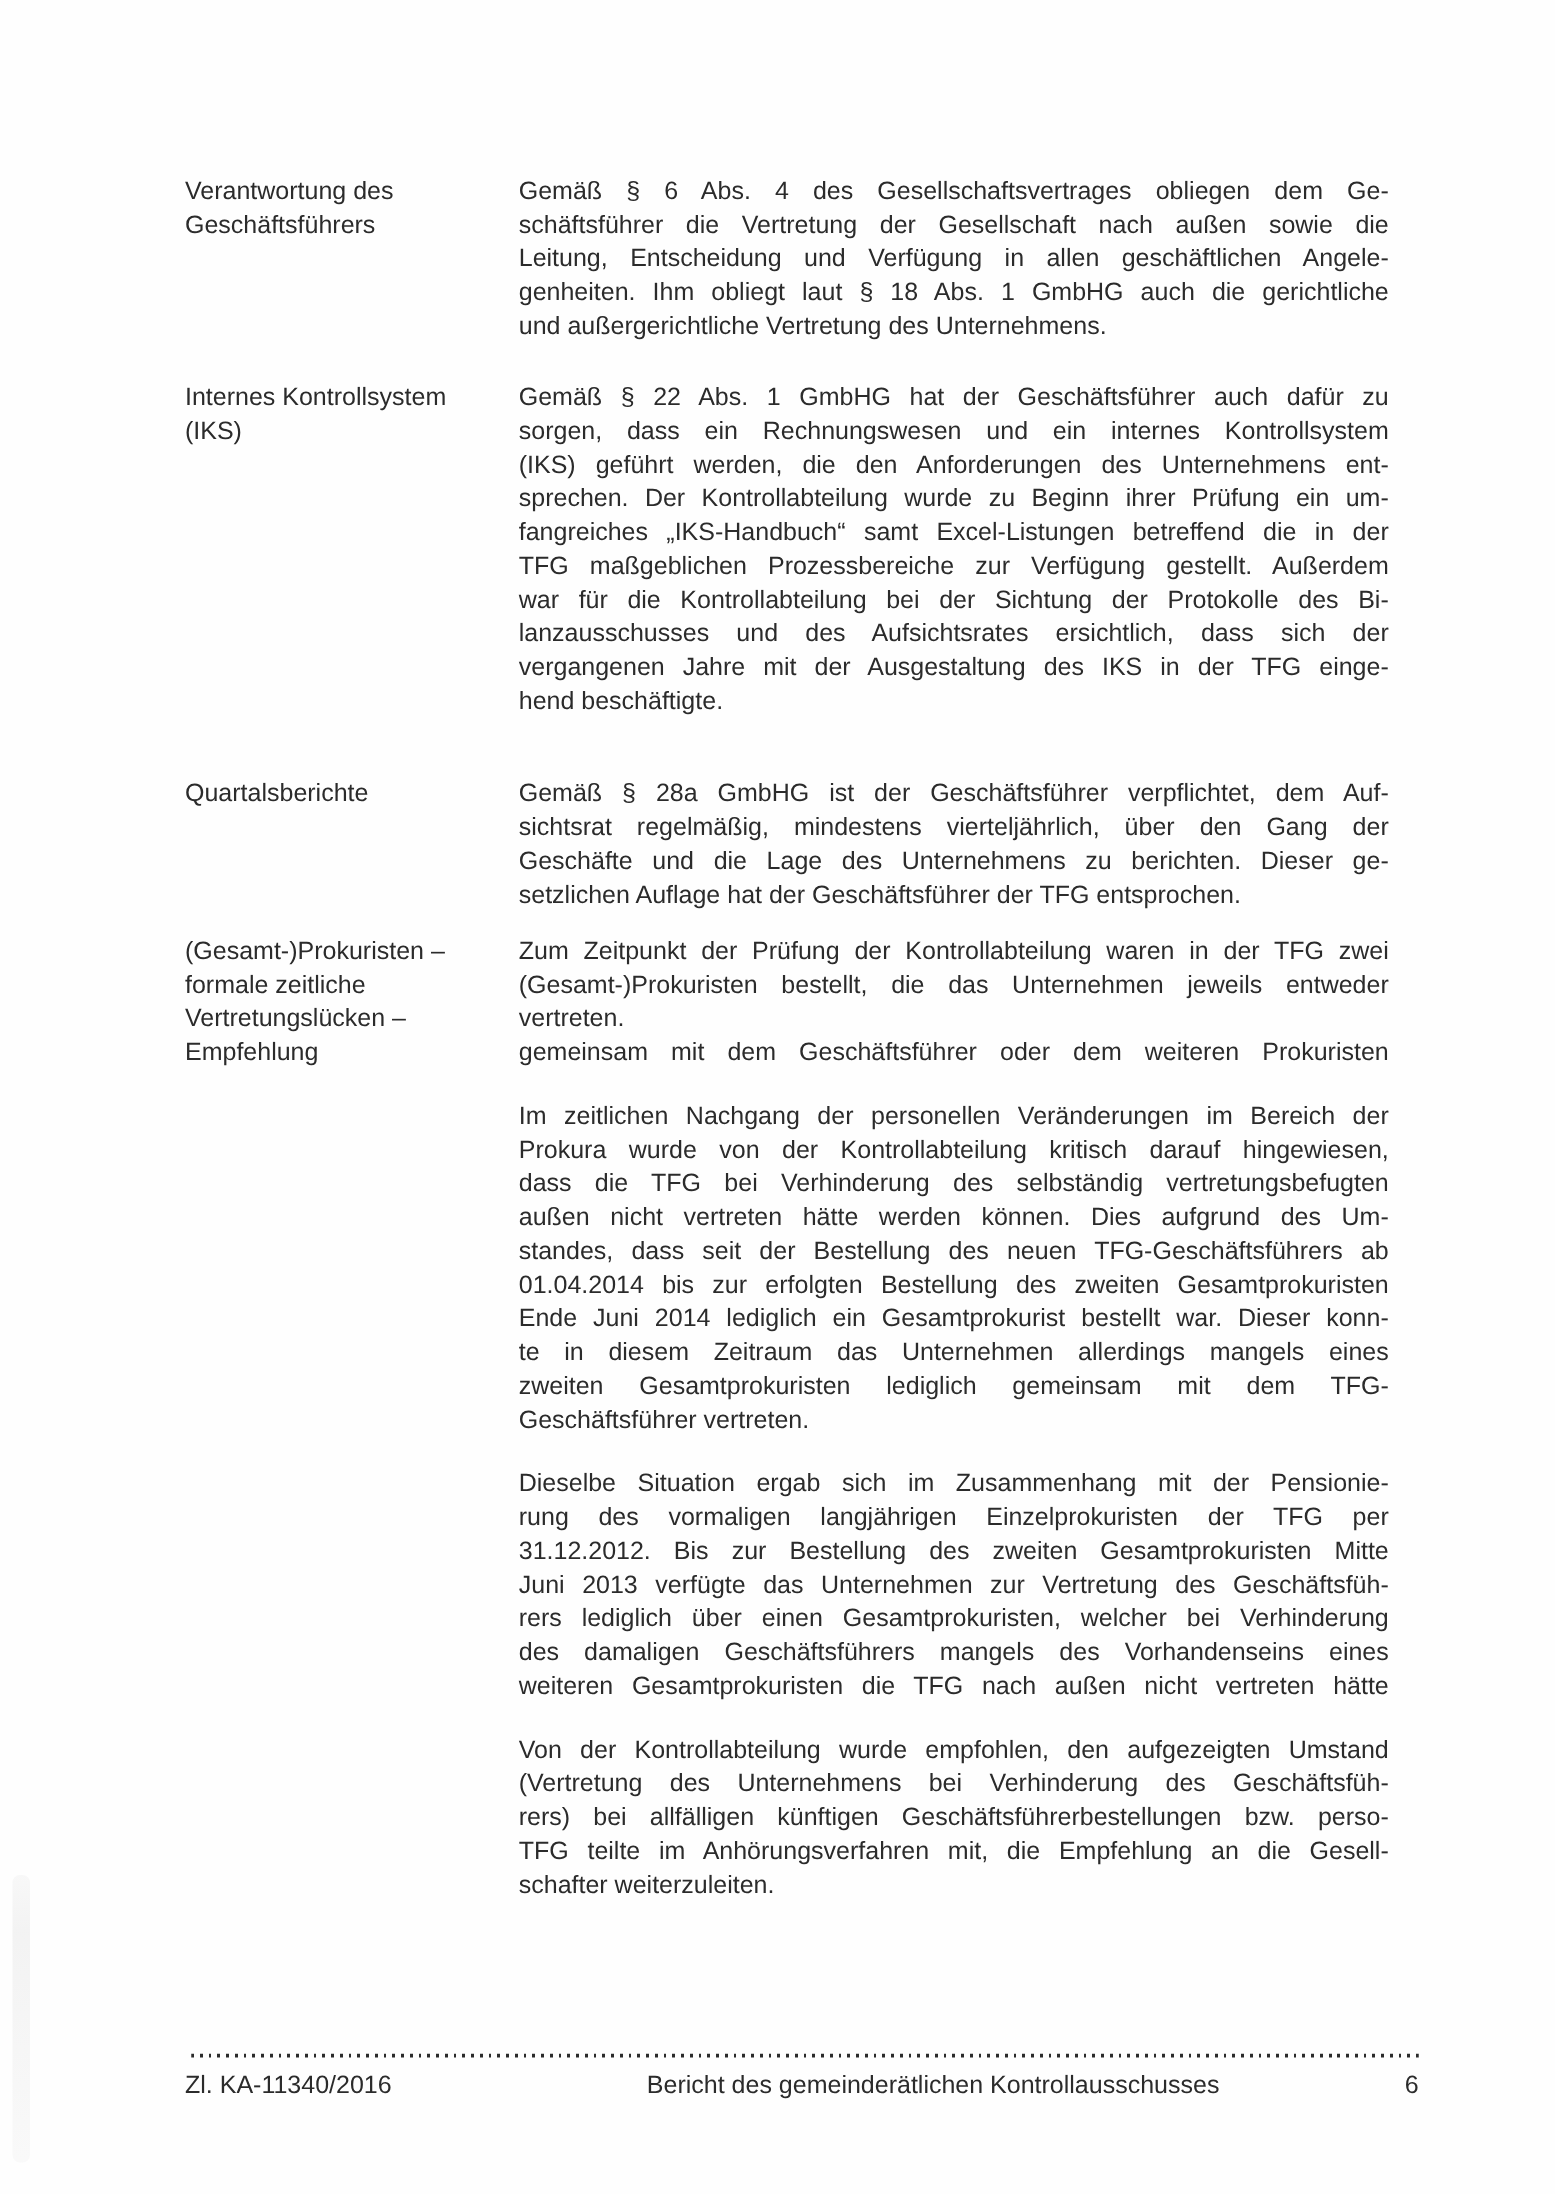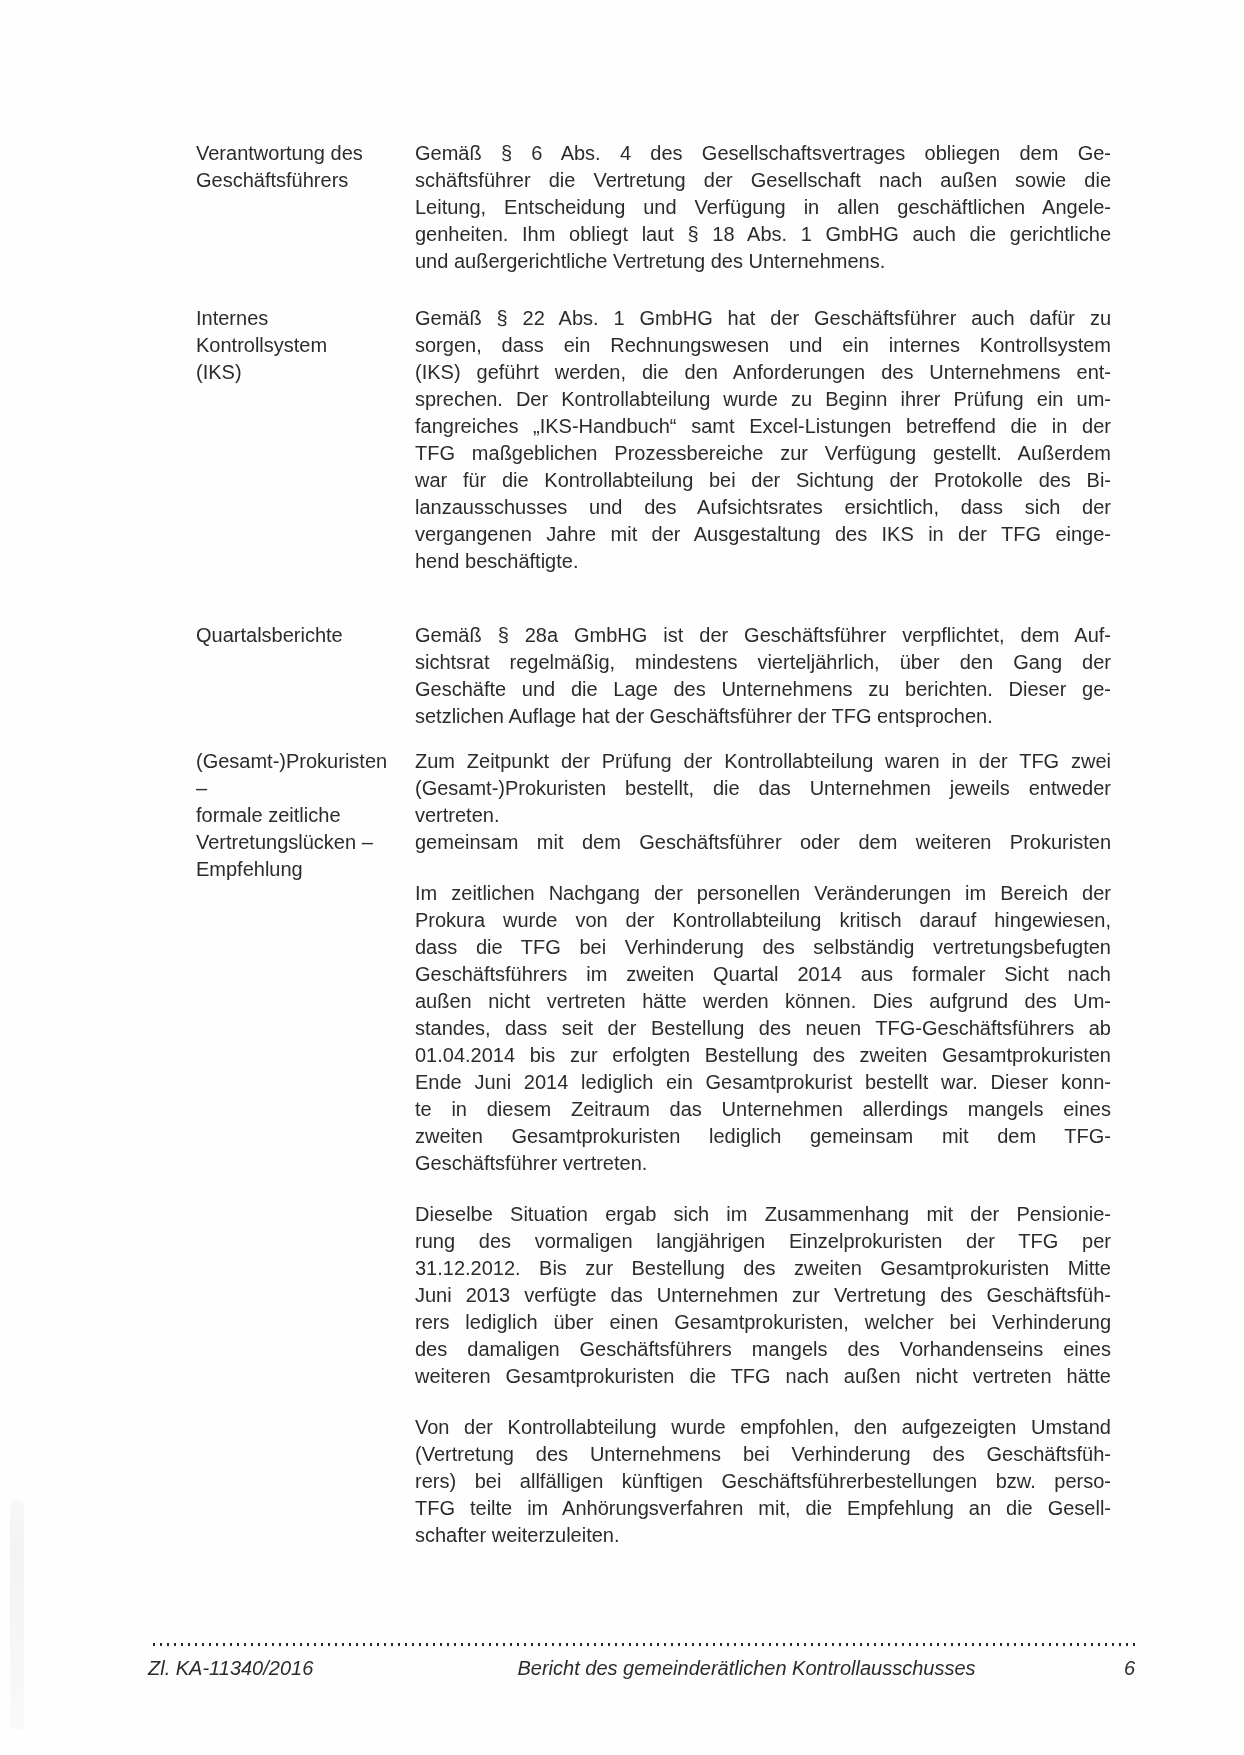--- a/index.html
+++ b/index.html
@@ -42,39 +42,38 @@
     font-size: 20px;
     line-height: 27px;
   }
   .para + .para { margin-top: 24px; }
   .tline {
     text-align: justify;
     text-align-last: justify;
     white-space: normal;
   }
   .tline.last { text-align-last: left; }
-  .label-line { text-align: left; margin-left: 48px; }
+  .label-line { text-align: left; }
   .footer-rule {
     position: absolute;
     left: 153px;
     top: 1643px;
     width: 982px;
     height: 3px;
     background: repeating-linear-gradient(to right, #2b2b2b 0 2.2px, transparent 2.2px 7px);
   }
   .footer-row {
     position: absolute;
     left: 148px;
     top: 1655px;
     width: 987px;
     display: flex;
     align-items: flex-start;
     font-size: 20px;
     line-height: 26px;
-    font-style: italic;
   }
   .footer-ref   { width: 270px; text-align: left; }
   .footer-title { flex: 1; text-align: center; }
   .footer-page  { width: 60px; text-align: right; }
   .scan-artifact {
     position: absolute;
     left: 10px;
     top: 1500px;
     width: 14px;
     height: 230px;
@@ -147,21 +146,20 @@
           <div class="para">
             <div class="tline">Zum Zeitpunkt der Prüfung der Kontrollabteilung waren in der TFG zwei</div>
             <div class="tline">(Gesamt-)Prokuristen bestellt, die das Unternehmen jeweils entweder</div>
             <div class="tline last">vertreten.</div>
             <div class="tline">gemeinsam mit dem Geschäftsführer oder dem weiteren Prokuristen</div>
           </div>
           <div class="para">
             <div class="tline">Im zeitlichen Nachgang der personellen Veränderungen im Bereich der</div>
             <div class="tline">Prokura wurde von der Kontrollabteilung kritisch darauf hingewiesen,</div>
             <div class="tline">dass die TFG bei Verhinderung des selbständig vertretungsbefugten</div>
-            <div class="tline">Geschäftsführers im zweiten Quartal 2014 aus formaler Sicht nach</div>
             <div class="tline">außen nicht vertreten hätte werden können. Dies aufgrund des Um-</div>
             <div class="tline">standes, dass seit der Bestellung des neuen TFG-Geschäftsführers ab</div>
             <div class="tline">01.04.2014 bis zur erfolgten Bestellung des zweiten Gesamtprokuristen</div>
             <div class="tline">Ende Juni 2014 lediglich ein Gesamtprokurist bestellt war. Dieser konn-</div>
             <div class="tline">te in diesem Zeitraum das Unternehmen allerdings mangels eines</div>
             <div class="tline">zweiten Gesamtprokuristen lediglich gemeinsam mit dem TFG-</div>
             <div class="tline last">Geschäftsführer vertreten.</div>
           </div>
           <div class="para">
             <div class="tline">Dieselbe Situation ergab sich im Zusammenhang mit der Pensionie-</div>

